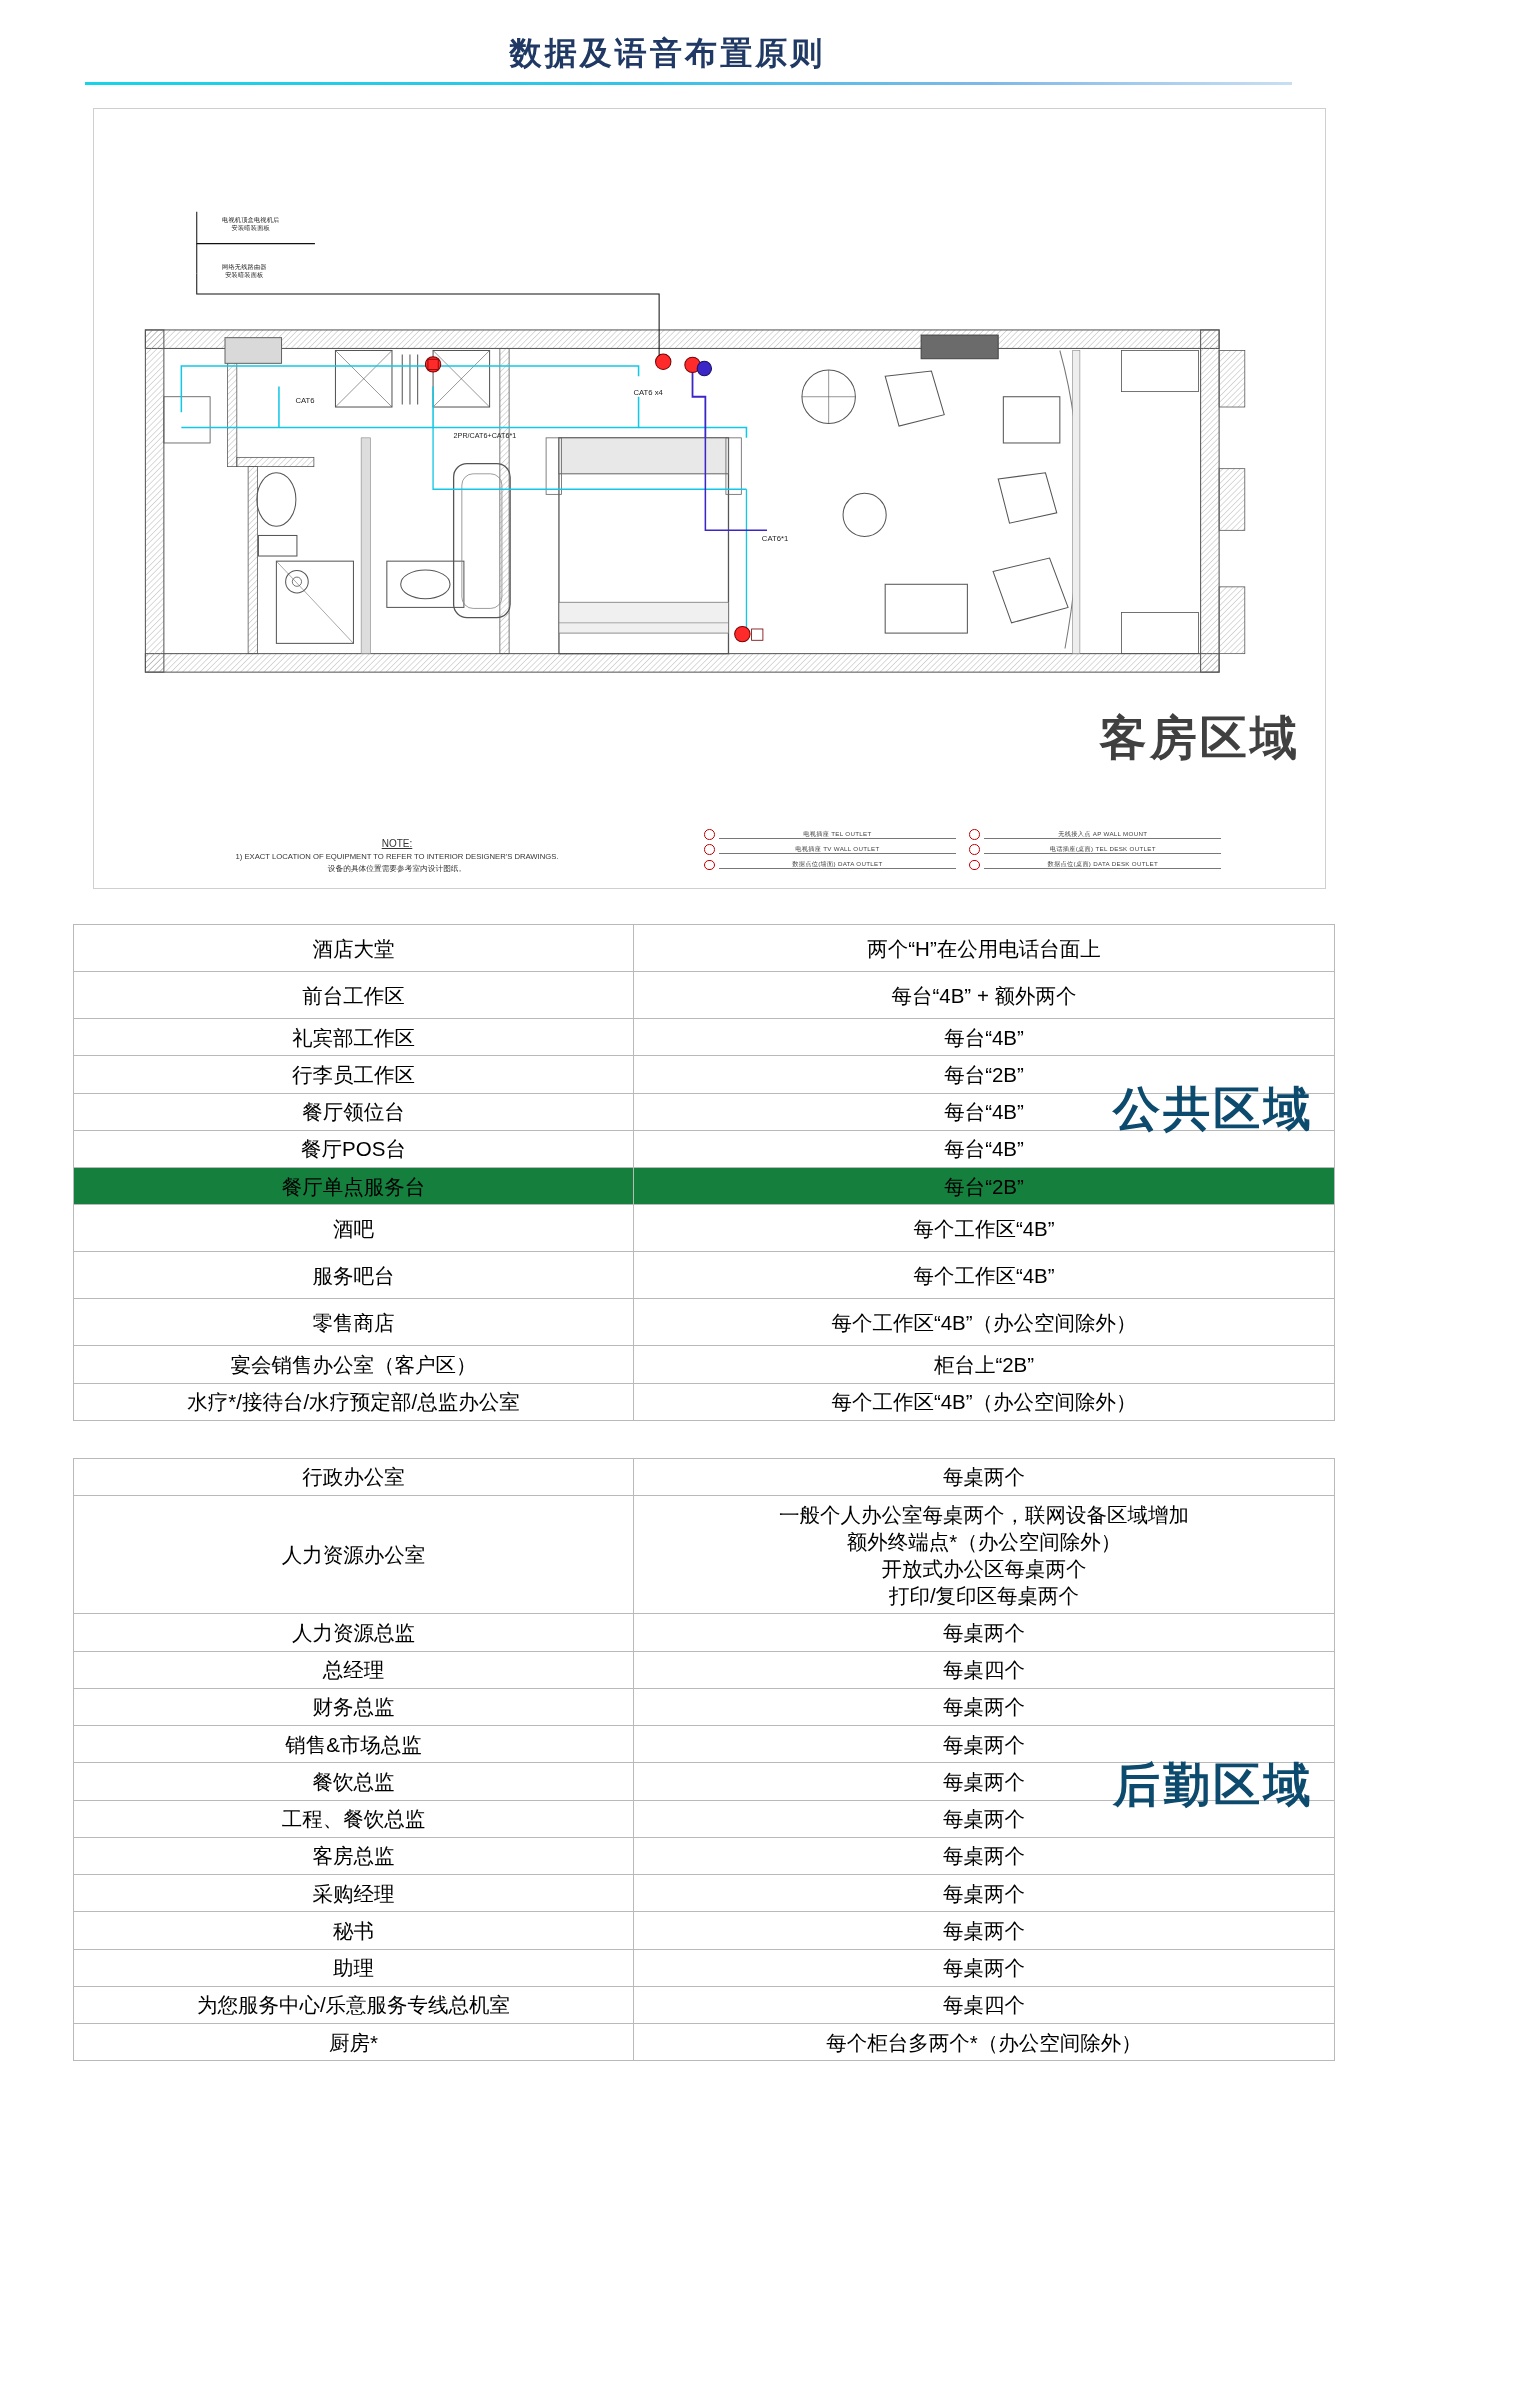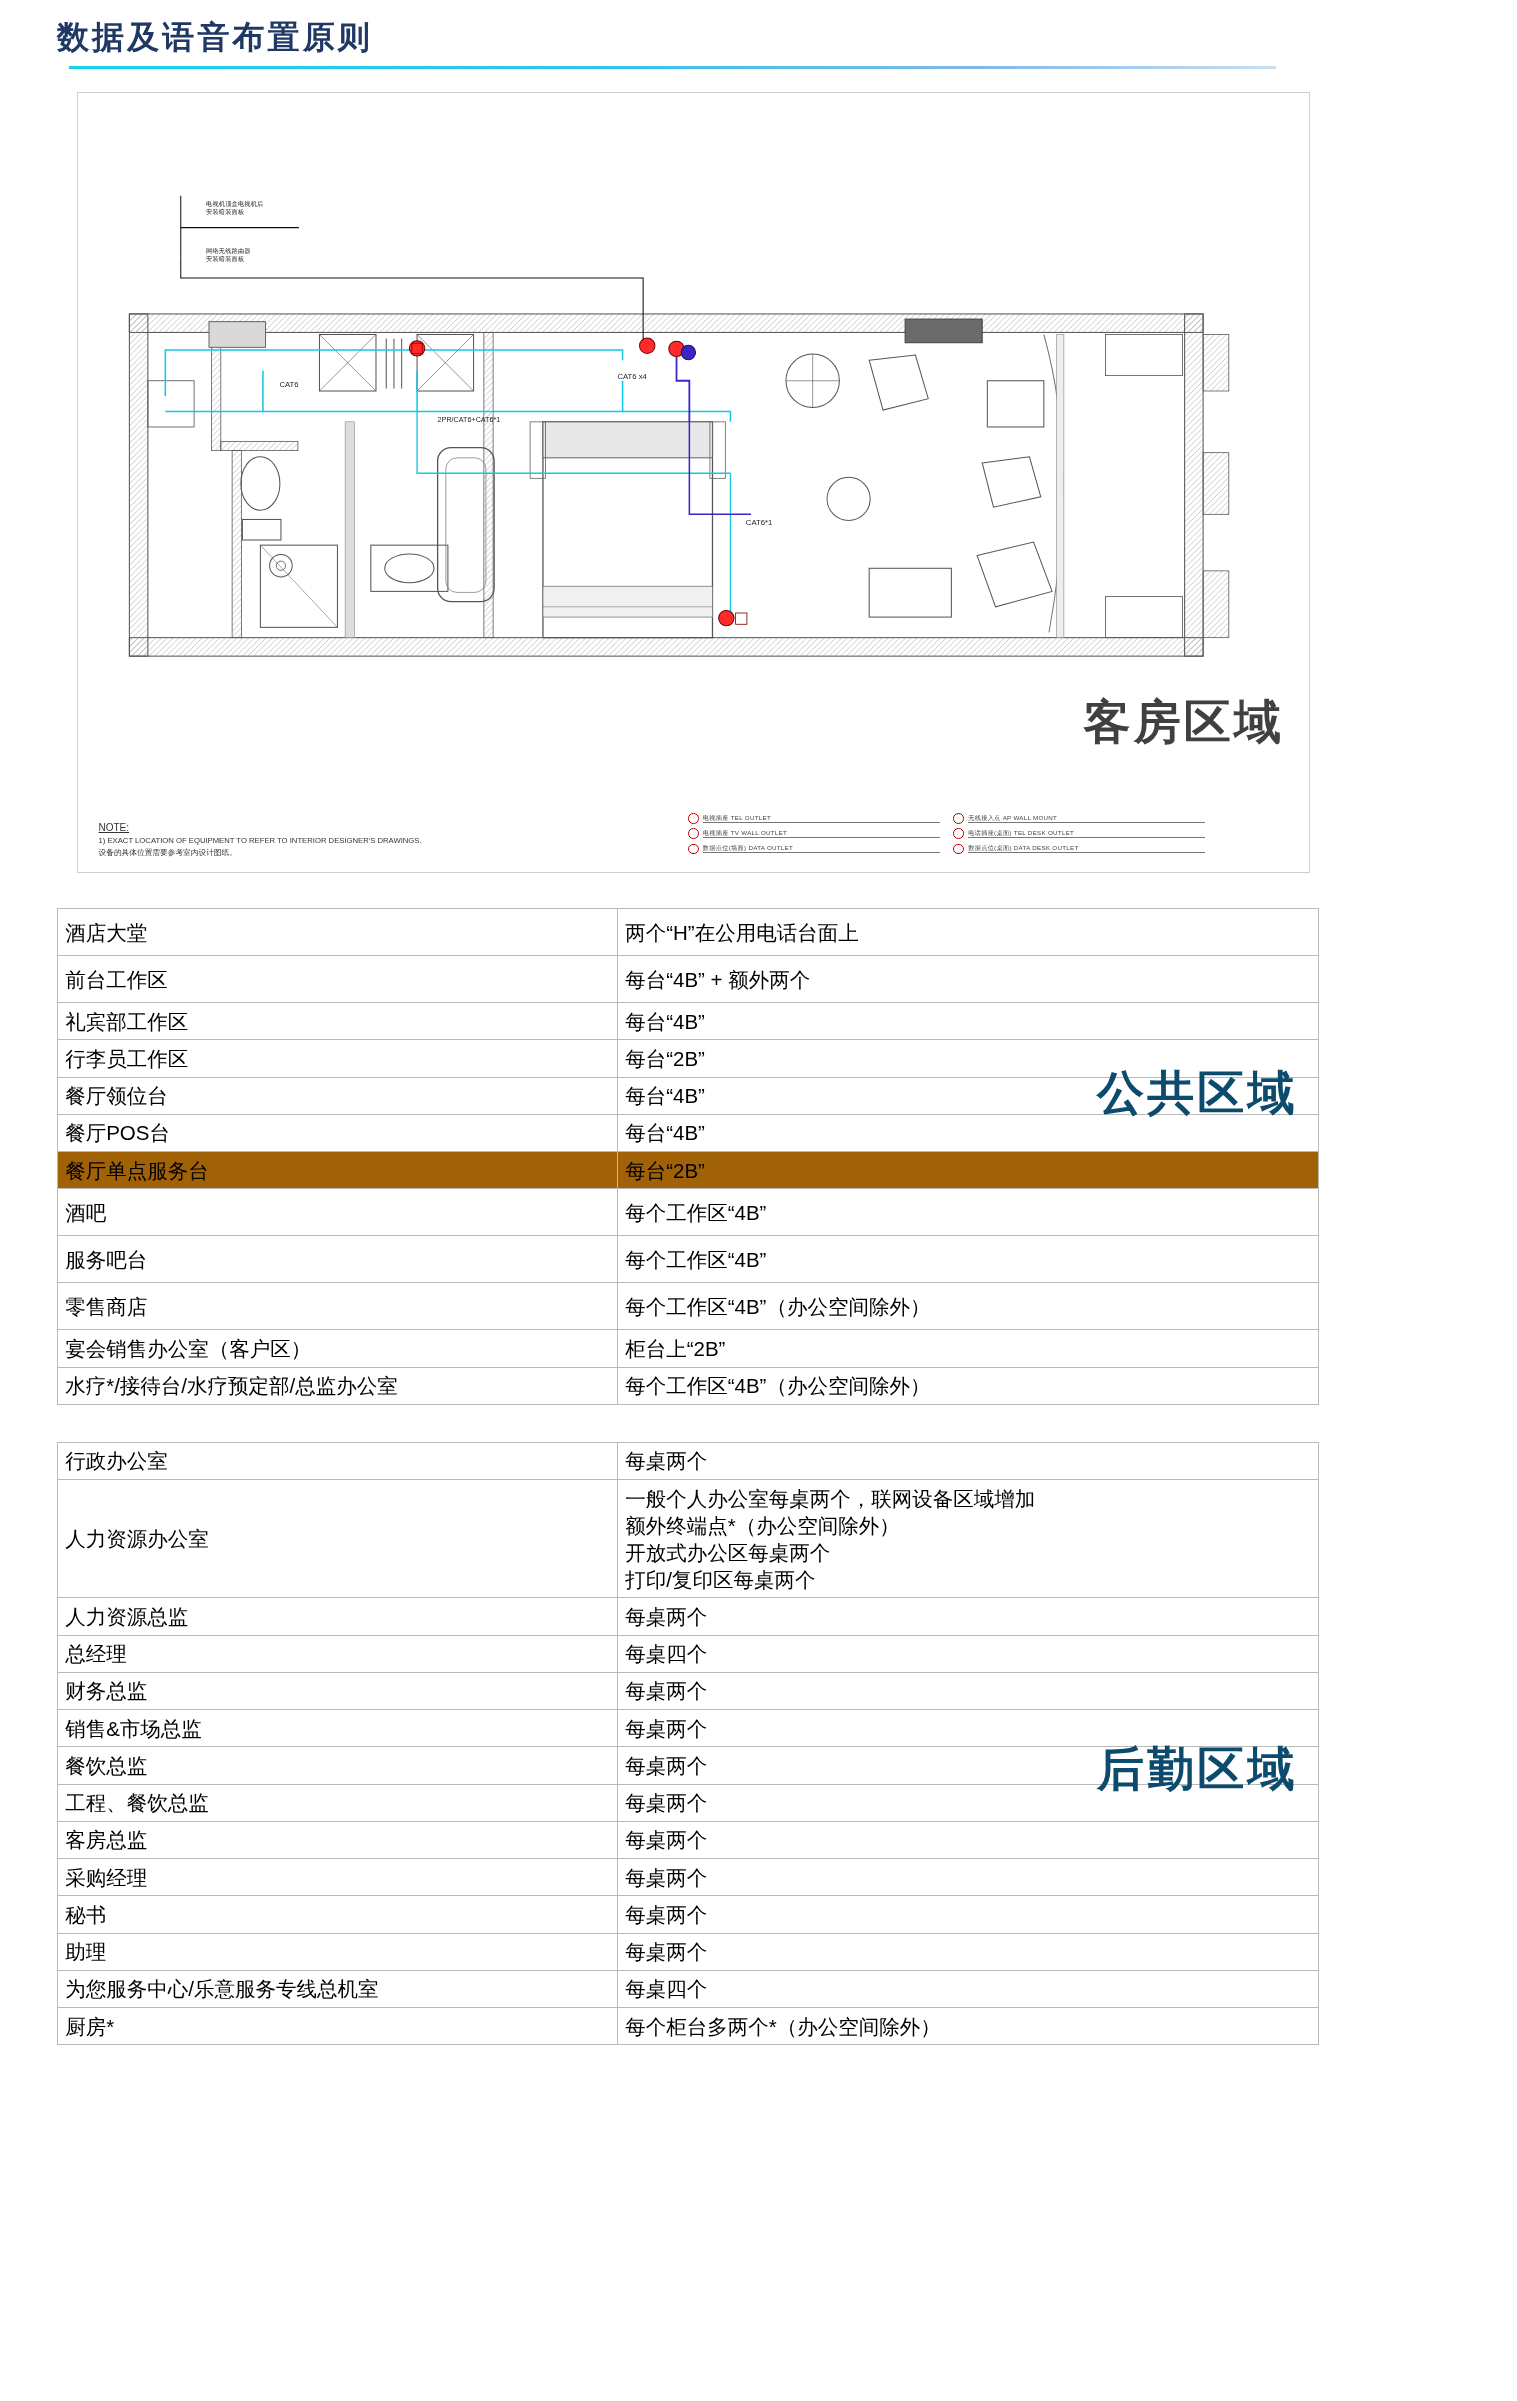--- a/index.html
+++ b/index.html
@@ -11,21 +11,22 @@
     width: 1518px;
     font-family: "Liberation Sans", "DejaVu Sans", sans-serif;
     color: #000000;
     -webkit-font-smoothing: antialiased;
   }
   .page {
     position: relative;
     width: 1278px;
     min-height: 2401px;
     box-sizing: border-box;
-    padding: 0;
+    padding: 16px;
+    text-align: center;
   }
 
   
   .title-block {
     padding: 19.5px 0 0 57px;
   }
   .doc-title {
     font-size: 32px;
     font-weight: bold;
     letter-spacing: 3.1px;
@@ -145,21 +146,21 @@
     vertical-align: middle;
     line-height: 1.32;
     color: #000000;
     height: 25px;
     box-sizing: border-box;
   }
   table.spec td.col-a { width: 560px; }
   table.spec td.col-b { width: 701px; }
   tr.tall2 td { height: 47px; }
   tr.highlight td {
-    background: #a16207;
+    background: #15803d;
   }
   .area-tag {
     position: absolute;
     font-size: 47px;
     font-weight: bold;
     color: #0c4a6e;
     letter-spacing: 3.1px;
     pointer-events: none;
     white-space: nowrap;
   }

